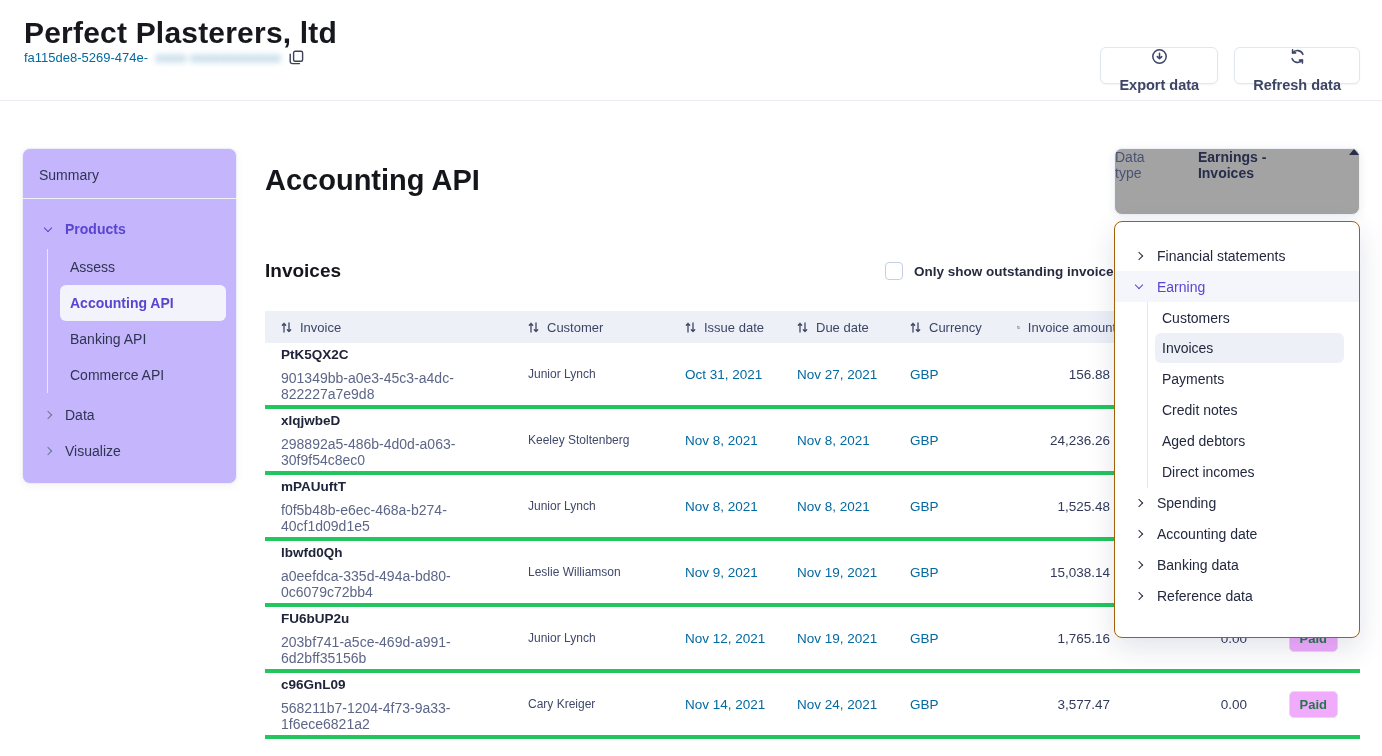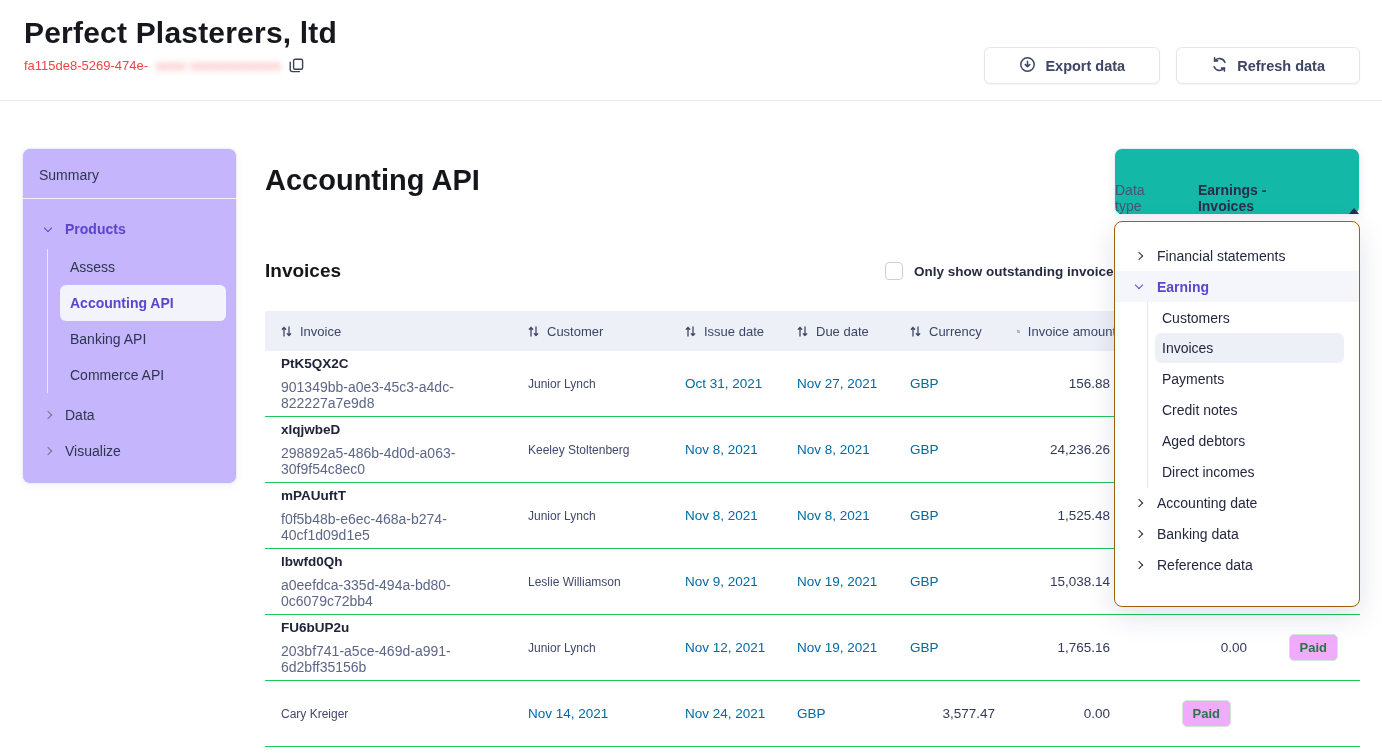--- a/index.html
+++ b/index.html
@@ -2,31 +2,31 @@
 <html><head>
 <meta charset="utf-8">
 <style>
   * { margin:0; padding:0; box-sizing:border-box; }
   html,body { width:1382px; height:756px; background:#fff; overflow:hidden;
     font-family:"Liberation Sans","DejaVu Sans",sans-serif; color:#3d4566; }
 
   
   .app-header { position:absolute; left:24px; top:16px; }
   .company-name { font-size:30px; font-weight:800; color:#17181d; letter-spacing:.2px; }
-  .company-id-row { margin-top:8px; display:flex; align-items:flex-start; gap:8px;
-    font-size:13px; color:#ef4444; }
+  .company-id-row { margin-top:0; display:flex; align-items:flex-start; gap:8px;
+    font-size:13px; color:#0369a1; }
   .redacted { filter:blur(3.2px); opacity:.75; letter-spacing:1px; }
   .copy-btn { display:inline-flex; cursor:pointer; }
   .header-divider { position:absolute; left:0; right:0; top:100px; height:1px; background:#e9ecf4; }
 
   .top-buttons { position:absolute; top:47px; right:22px; display:flex; gap:16px; }
-  .btn { display:flex; align-items:center; gap:9px; height:37px; padding:0 34px;
+  .btn { display:flex; align-items:center; gap:9px; height:37px; padding:0 18px;
     background:#fff; border:1px solid #e2e6ef; border-radius:6px;
     box-shadow:0 1px 2px rgba(25,39,80,.05); font-size:14.5px; font-weight:700;
-    color:#3d4566; cursor:pointer; }
+    color:#3d4566; cursor:pointer;flex-direction:column; }
 
   
   .sidebar { position:absolute; left:22px; top:148px; width:215px;
     background:#c4b5fd; border:1px solid #edeff6; border-radius:8px;
     box-shadow:0 2px 8px rgba(25,39,80,.05); padding-bottom:14px; }
   .sb-summary { padding:18px 16px 15px; font-size:14px; font-weight:500; color:#2e3550;
     border-bottom:1px solid #edf0f6; cursor:pointer; }
   .sb-top { display:flex; align-items:center; gap:12px; height:36px; padding:0 16px 0 20px;
     font-size:14px; font-weight:500; color:#2e3550; cursor:pointer; }
   .sb-top.first { margin-top:12px; }
@@ -57,52 +57,52 @@
   .search-box { width:182px; height:44px; border:1px solid #e3e7f0; border-radius:8px;
     background:#fff; display:flex; align-items:center; gap:12px; padding:0 14px; }
   .search-box input { border:none; outline:none; width:110px; font-size:14.5px;
     color:#3d4566; font-family:inherit; }
   .search-box input::placeholder { color:#9aa2bc; }
 
   
   .table { position:absolute; left:265px; top:311px; width:1095px; }
   .thead, .tr { display:grid;
     grid-template-columns:247px 157px 112px 113px 107px 115px 137px 107px; }
-  .thead { height:40px; background:#edf0f7; align-items:center; }
+  .thead { height:32px; background:#edf0f7; align-items:center; }
   .th { display:flex; align-items:center; gap:8px; padding-left:16px;
     font-size:13px; font-weight:500; color:#3d4566; cursor:pointer; white-space:nowrap; }
-  .tr { height:66px; align-items:center; border-bottom:1px solid #22c55e; }
+  .tr { height:66px; align-items:center; border-bottom:4px solid #22c55e; }
   .td { padding-left:16px; }
   .inv-code { font-size:13.5px; font-weight:700; color:#20243a; }
   .inv-uuid { font-size:14px; color:#5d6687; margin-top:8px; }
   .cell-customer { font-size:12px; color:#41496b; }
   .cell-date, .cell-currency { font-size:13.5px; color:#0369a1; }
   .cell-amount, .cell-amount-due { text-align:right; padding-left:0; padding-right:6px;
     font-size:13.5px; color:#323a5a; }
   .cell-status { display:flex; justify-content:flex-end; padding:0 22px 0 0; }
   .badge { display:inline-block; padding:5px 10px; border-radius:5px; background:#f0abfc;
     border:1px solid #cfe8d8; color:#27764a; font-size:13px; font-weight:700; }
 
   
   .dt-wrap { position:absolute; left:1114px; top:148px; width:246px; z-index:20; }
-  .dt-button { height:67px; background:#14b8a6; border:1px solid #eef0f7; border-radius:8px;
-    box-shadow:0 2px 10px rgba(30,40,90,.08); display:flex; align-items:flex-end;
+  .dt-button { height:67px; background:#a3a3a3; border:1px solid #eef0f7; border-radius:8px;
+    box-shadow:0 2px 10px rgba(30,40,90,.08); display:flex; align-items:flex-start;
     justify-content:center; gap:25px; cursor:pointer; }
   .dt-label { font-size:14px; font-weight:500; color:#4a5273; }
   .dt-value { font-size:14px; font-weight:700; color:#272d4a; }
   .caret-up { width:0; height:0; border-left:5px solid transparent;
     border-right:5px solid transparent; border-bottom:6px solid #272d4a; margin-left:2px; }
   .dt-menu { position:relative; margin-top:6px; background:#fff; border:1px solid #a16207;
     border-radius:8px; box-shadow:0 10px 28px rgba(30,40,90,.13); padding:18px 0 26px; }
   .p-item { height:31px; display:flex; align-items:center; padding-left:18px;
     font-size:14px; font-weight:500; color:#23283e; cursor:pointer; position:relative; }
   .p-chev { width:12px; margin-right:12px; display:inline-flex; justify-content:center;
     color:#23283e; }
   .p-item.level1 { padding-left:47px; }
-  .p-item.accent { color:#5b44d0; font-weight:700; background:#f5f6fb; }
+  .p-item.accent { color:#5b44d0; font-weight:400; background:#f5f6fb; }
   .p-item.accent .p-chev { color:#5b44d0; }
   .p-item.selected { margin:0 15px 0 40px; padding-left:7px; height:30px;
     background:#edf0f7; border-radius:6px; }
   .p-line { position:absolute; left:32px; width:1px; background:#e4e8f2; }
 </style>
 </head>
 <body>
 
 <div class="app-header">
   <div class="company-name">Perfect Plasterers, ltd</div>
@@ -327,20 +327,24 @@
     <div class="td cell-date">Nov 19, 2021</div>
     <div class="td cell-currency">GBP</div>
     <div class="td cell-amount">1,765.16</div>
     <div class="td cell-amount-due">0.00</div>
     <div class="cell-status">
       <span class="badge">Paid</span>
     </div>
   </div>
 
   <div class="tr">
+    <div class="td cell-invoice">
+      <div class="inv-code">c96GnL09</div>
+      <div class="inv-uuid">568211b7-1204-4f73-9a33-1f6ece6821a2</div>
+    </div>
     <div class="td cell-customer">Cary Kreiger</div>
     <div class="td cell-date">Nov 14, 2021</div>
     <div class="td cell-date">Nov 24, 2021</div>
     <div class="td cell-currency">GBP</div>
     <div class="td cell-amount">3,577.47</div>
     <div class="td cell-amount-due">0.00</div>
     <div class="cell-status">
       <span class="badge">Paid</span>
     </div>
   </div>
@@ -382,20 +386,26 @@
       <div class="p-item level1">
         <span>Aged debtors</span>
       </div>
       <div class="p-item level1">
         <span>Direct incomes</span>
       </div>
       <div class="p-item">
         <span class="p-chev">
           <i class="chev right"></i>
         </span>
+        <span>Spending</span>
+      </div>
+      <div class="p-item">
+        <span class="p-chev">
+          <i class="chev right"></i>
+        </span>
         <span>Accounting date</span>
       </div>
       <div class="p-item">
         <span class="p-chev">
           <i class="chev right"></i>
         </span>
         <span>Banking data</span>
       </div>
       <div class="p-item">
         <span class="p-chev">

